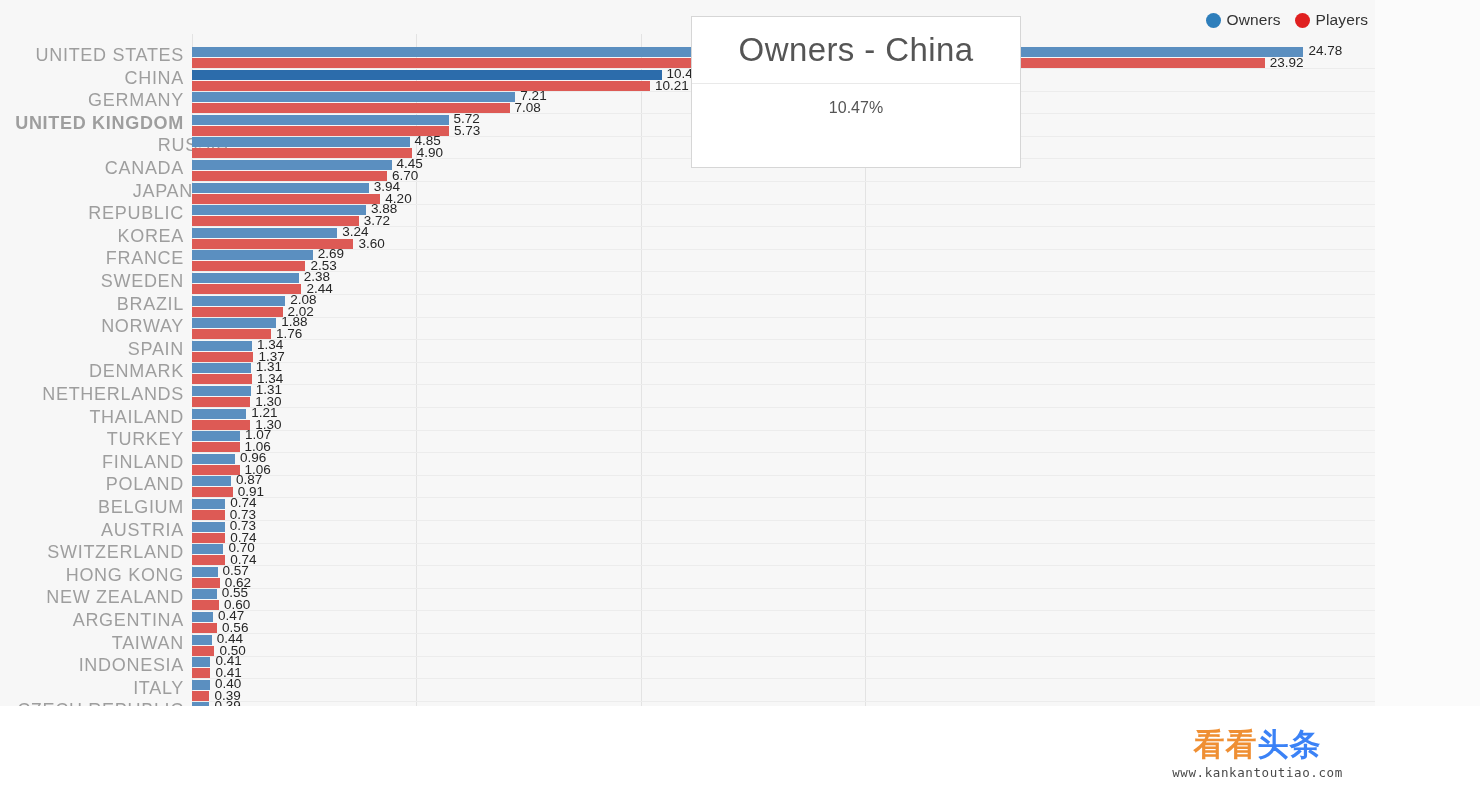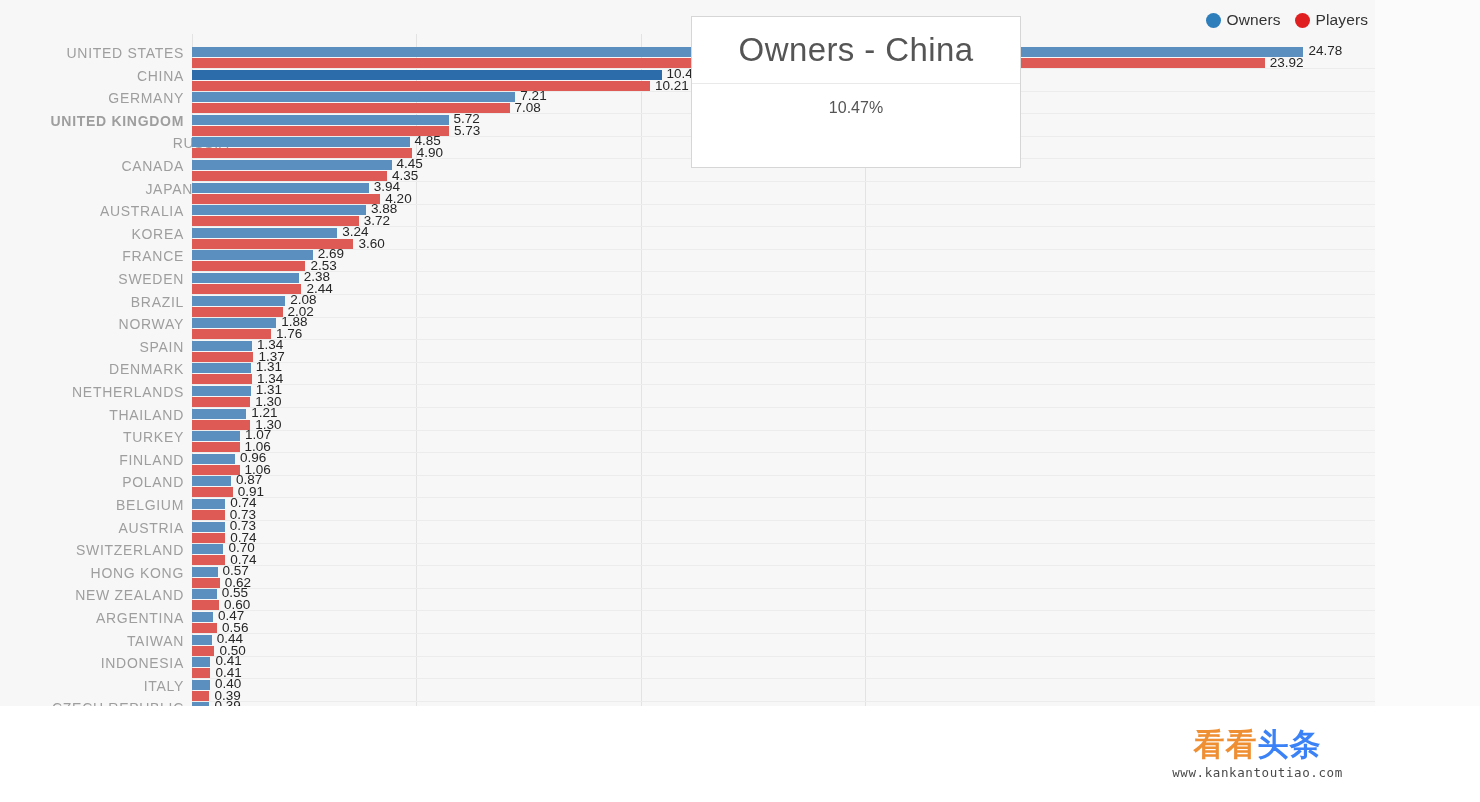--- a/index.html
+++ b/index.html
@@ -43,21 +43,21 @@
     position:absolute; top:34px; width:1px; height:690px;
     background:#e3e3e3;
   }
   .hgrid{
     position:absolute; left:192px; width:1183px; height:1px;
     background:#ececec;
   }
   .cat-label{
     position:absolute; left:0; width:184px;
     text-align:right;
-    font-size:14px; letter-spacing:.7px;
+    font-size:18px; letter-spacing:.7px;
     color:#9e9e9e;
     white-space:nowrap;
   }
   .bar{
     position:absolute; left:192px; height:10px;
   }
   .bar.owners{ background:#5b8fc0; }
   .bar.players{ background:#dd5a55; }
   .bar.owners.hl{ background:#2c6cab; }
   .val{
@@ -187,27 +187,27 @@
       <div class="val" style="left: 453.99px; top: 122.8px;">5.73</div>
       <div class="cat-label" style="top: 135.4px; margin-left: 45px;">RUSSIA</div>
       <div class="bar owners" title="Owners - RUSSIA" style="top: 137.4px; width: 217.522px;"></div>
       <div class="bar players" title="Players - RUSSIA" style="top: 148.4px; width: 219.765px;"></div>
       <div class="val" style="left: 414.522px; top: 133.4px;">4.85</div>
       <div class="val" style="left: 416.765px; top: 145.4px;">4.90</div>
       <div class="cat-label" style="top: 158px;">CANADA</div>
       <div class="bar owners" title="Owners - CANADA" style="top: 160px; width: 199.583px;"></div>
       <div class="bar players" title="Players - CANADA" style="top: 171px; width: 195.097px;"></div>
       <div class="val" style="left: 396.582px; top: 156px;">4.45</div>
-      <div class="val" style="left: 392.097px; top: 168px;">4.35</div>
+      <div class="val" style="left: 392.097px; top: 168px;">6.70</div>
       <div class="cat-label" style="top: 180.6px; padding-left: 9px;">JAPAN</div>
       <div class="bar owners" title="Owners - JAPAN" style="top: 182.6px; width: 176.709px;"></div>
       <div class="bar players" title="Players - JAPAN" style="top: 193.6px; width: 188.37px;"></div>
       <div class="val" style="left: 373.709px; top: 178.6px;">3.94</div>
       <div class="val" style="left: 385.37px; top: 190.6px;">4.20</div>
-      <div class="cat-label" style="top: 203.2px;">AUSTRALIA</div>
+      <div class="cat-label" style="top: 203.2px;">REPUBLIC</div>
       <div class="bar owners" title="Owners - AUSTRALIA" style="top: 205.2px; width: 174.018px;"></div>
       <div class="bar players" title="Players - AUSTRALIA" style="top: 216.2px; width: 166.842px;"></div>
       <div class="val" style="left: 371.018px; top: 201.2px;">3.88</div>
       <div class="val" style="left: 363.842px; top: 213.2px;">3.72</div>
       <div class="cat-label" style="top: 225.8px;">KOREA</div>
       <div class="bar owners" title="Owners - KOREA" style="top: 227.8px; width: 145.314px;"></div>
       <div class="bar players" title="Players - KOREA" style="top: 238.8px; width: 161.46px;"></div>
       <div class="val" style="left: 342.314px; top: 223.8px;">3.24</div>
       <div class="val" style="left: 358.46px; top: 235.8px;">3.60</div>
       <div class="cat-label" style="top: 248.4px;">FRANCE</div>

